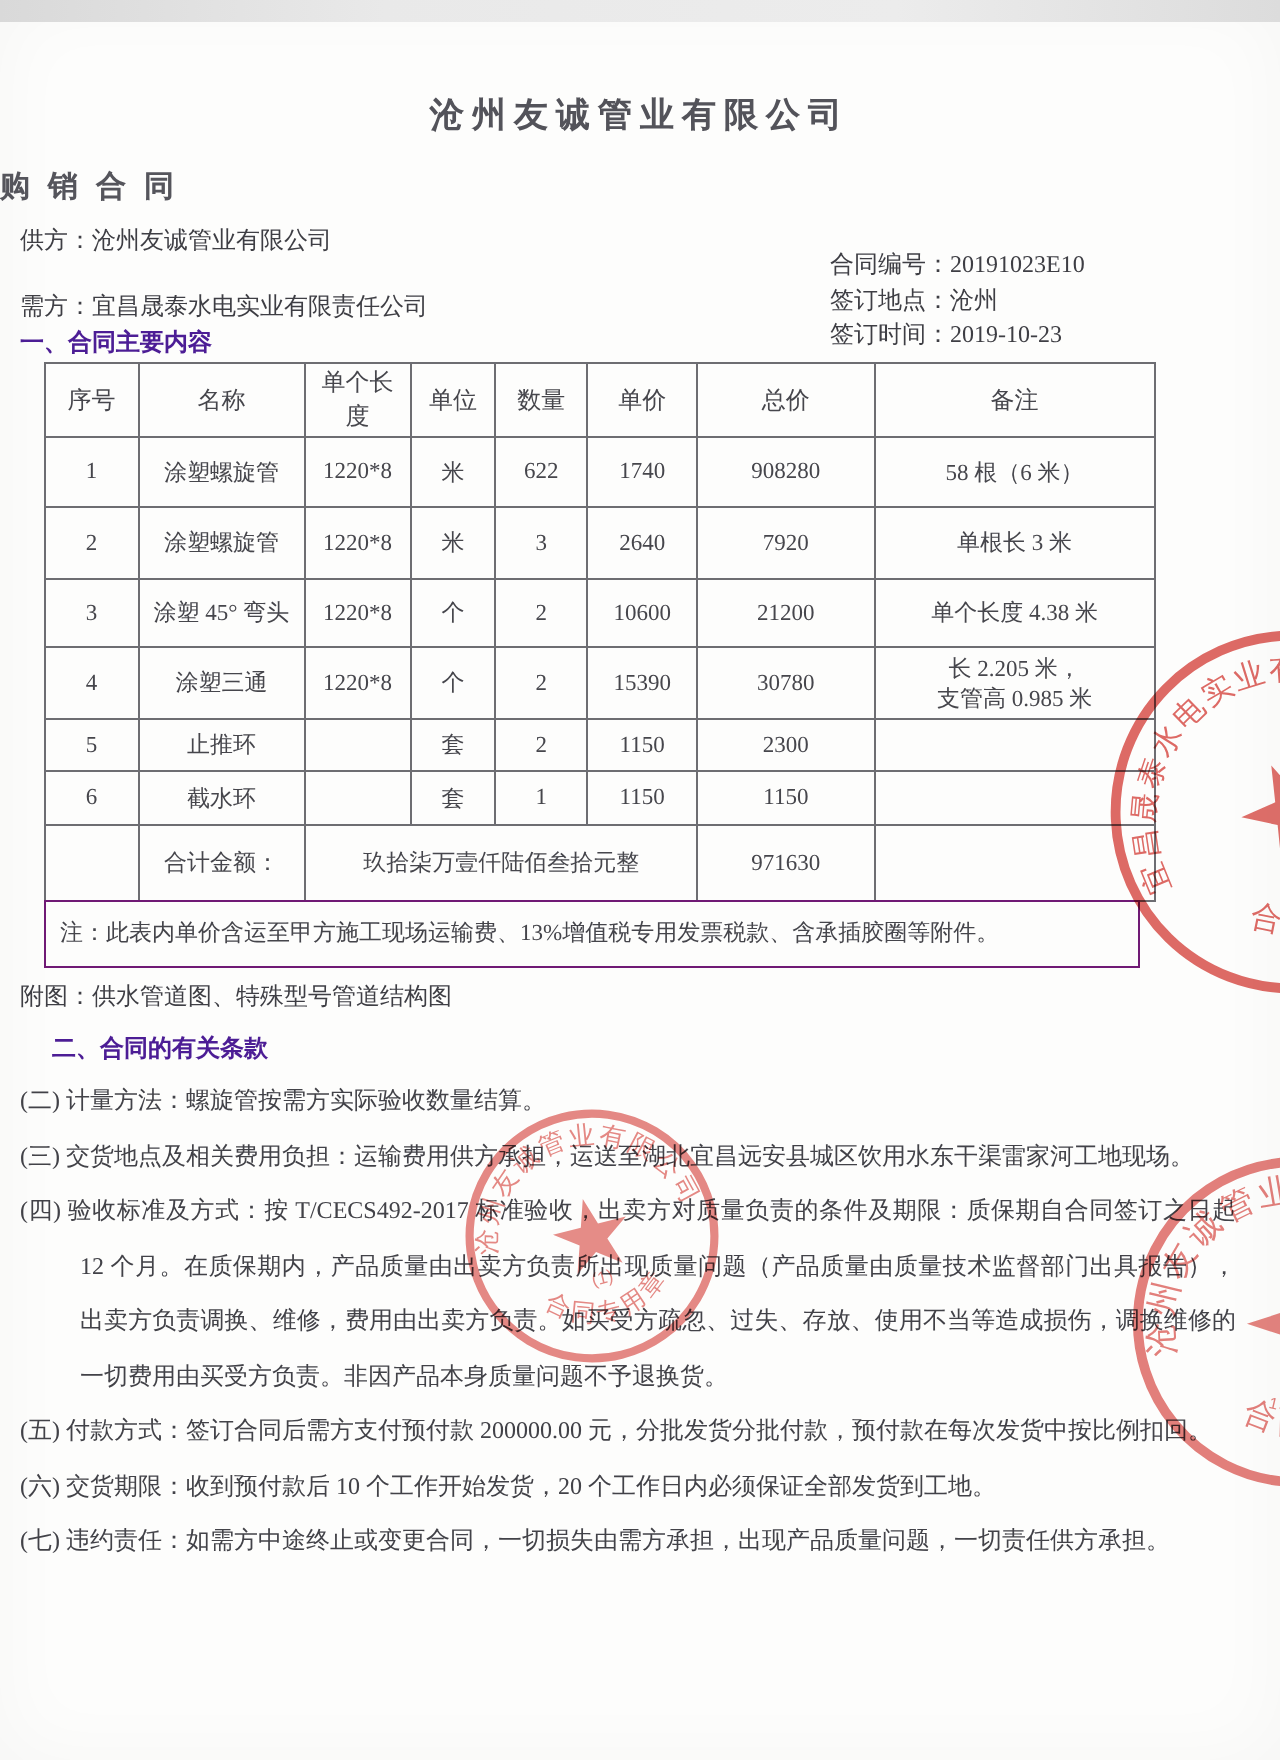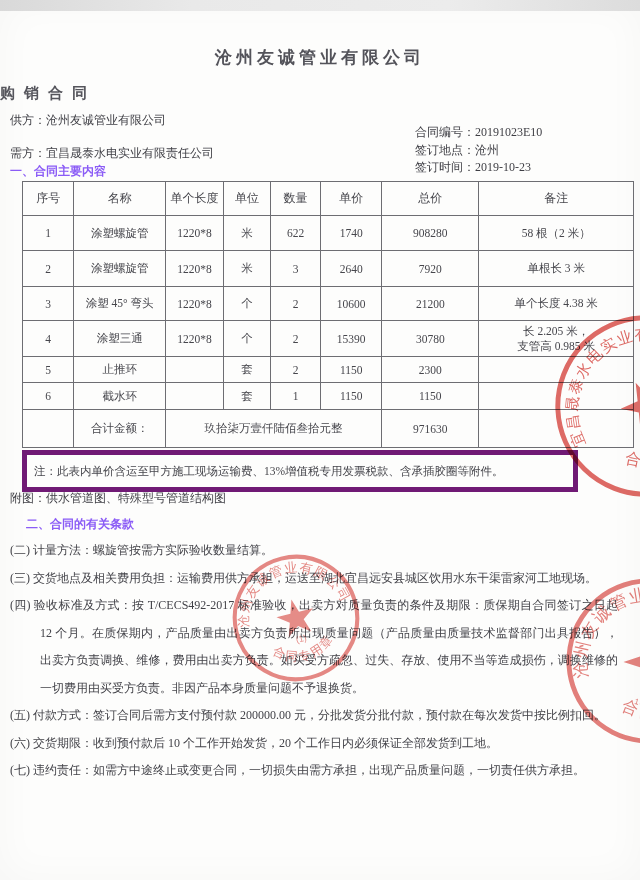--- a/index.html
+++ b/index.html
@@ -12,29 +12,29 @@
     box-shadow:inset 0 0 40px rgba(0,0,0,0.03);}
   .scan-band{position:absolute;left:0;top:0;width:640px;height:11px;
     background:linear-gradient(to right,#d9d9d9 0%,#e9e9e9 30%,#ececec 70%,#dcdcdc 100%);}
   .company-title{position:absolute;left:0;top:46px;width:640px;text-align:center;
     font-size:17px;letter-spacing:4px;color:#53535a;font-weight:600;margin:0;}
   .doc-title{position:absolute;left:0;top:84px;width:640px;text-align:left;
     font-size:15px;letter-spacing:9px;color:#55555c;font-weight:600;margin:0;}
   .meta-left{position:absolute;left:10px;top:112px;font-size:12px;line-height:16px;}
   .meta-left .row{margin-bottom:17px;}
   .meta-right{position:absolute;left:415px;top:112px;font-size:12px;line-height:17.5px;margin-top:12px;}
-  .sec-heading{position:absolute;left:10px;font-size:12px;font-weight:600;color:#8b5cf6;}
+  .sec-heading{position:absolute;left:10px;font-size:12px;font-weight:600;color:#4c1d95;}
   #sec1{top:163px;}
   #sec2{top:516px;margin-left:16px;}
-  table.goods{position:absolute;left:22px;top:181px;width:612px;border-collapse:collapse;
+  table.goods{position:absolute;left:22px;top:181px;width:556px;border-collapse:collapse;
     table-layout:fixed;font-size:11.5px;color:#46464c;}
   table.goods td,table.goods th{border:1px solid #6d6d72;text-align:center;vertical-align:middle;
     padding:1px 2px;font-weight:normal;white-space:pre-line;overflow:hidden;}
   table.goods th{font-size:12px;}
-  .note-box{position:absolute;left:22px;top:450px;width:532px;border:5px solid #701a75;
+  .note-box{position:absolute;left:22px;top:450px;width:532px;border:1px solid #701a75;
     font-size:11.5px;padding:8px 7px;line-height:16px;color:#45454b;background:transparent;}
   .attachment-line{position:absolute;left:10px;top:490px;font-size:12px;}
   .terms{position:absolute;left:10px;top:537px;width:608px;font-size:12px;color:#424248;}
   .term{line-height:27.5px;margin:0 0 0 0;padding-left:30px;text-indent:-30px;text-align:justify;}
   .seal{position:absolute;mix-blend-mode:multiply;opacity:0.82;pointer-events:none;}
   .seal svg{display:block;}
   .seal text{font-family:"Liberation Sans","DejaVu Sans",sans-serif;fill:#d84a44;}
 </style>
 </head>
 <body>
@@ -83,21 +83,21 @@
       </thead>
     <tbody id="goods-body">
         <tr style="height: 35px;">
           <td>1</td>
           <td>涂塑螺旋管</td>
           <td>1220*8</td>
           <td>米</td>
           <td>622</td>
           <td>1740</td>
           <td>908280</td>
-          <td>58 根（2 米）</td>
+          <td>58 根（6 米）</td>
         </tr>
         <tr style="height: 36px;">
           <td>2</td>
           <td>涂塑螺旋管</td>
           <td>1220*8</td>
           <td>米</td>
           <td>3</td>
           <td>2640</td>
           <td>7920</td>
           <td>单根长 3 米</td>

